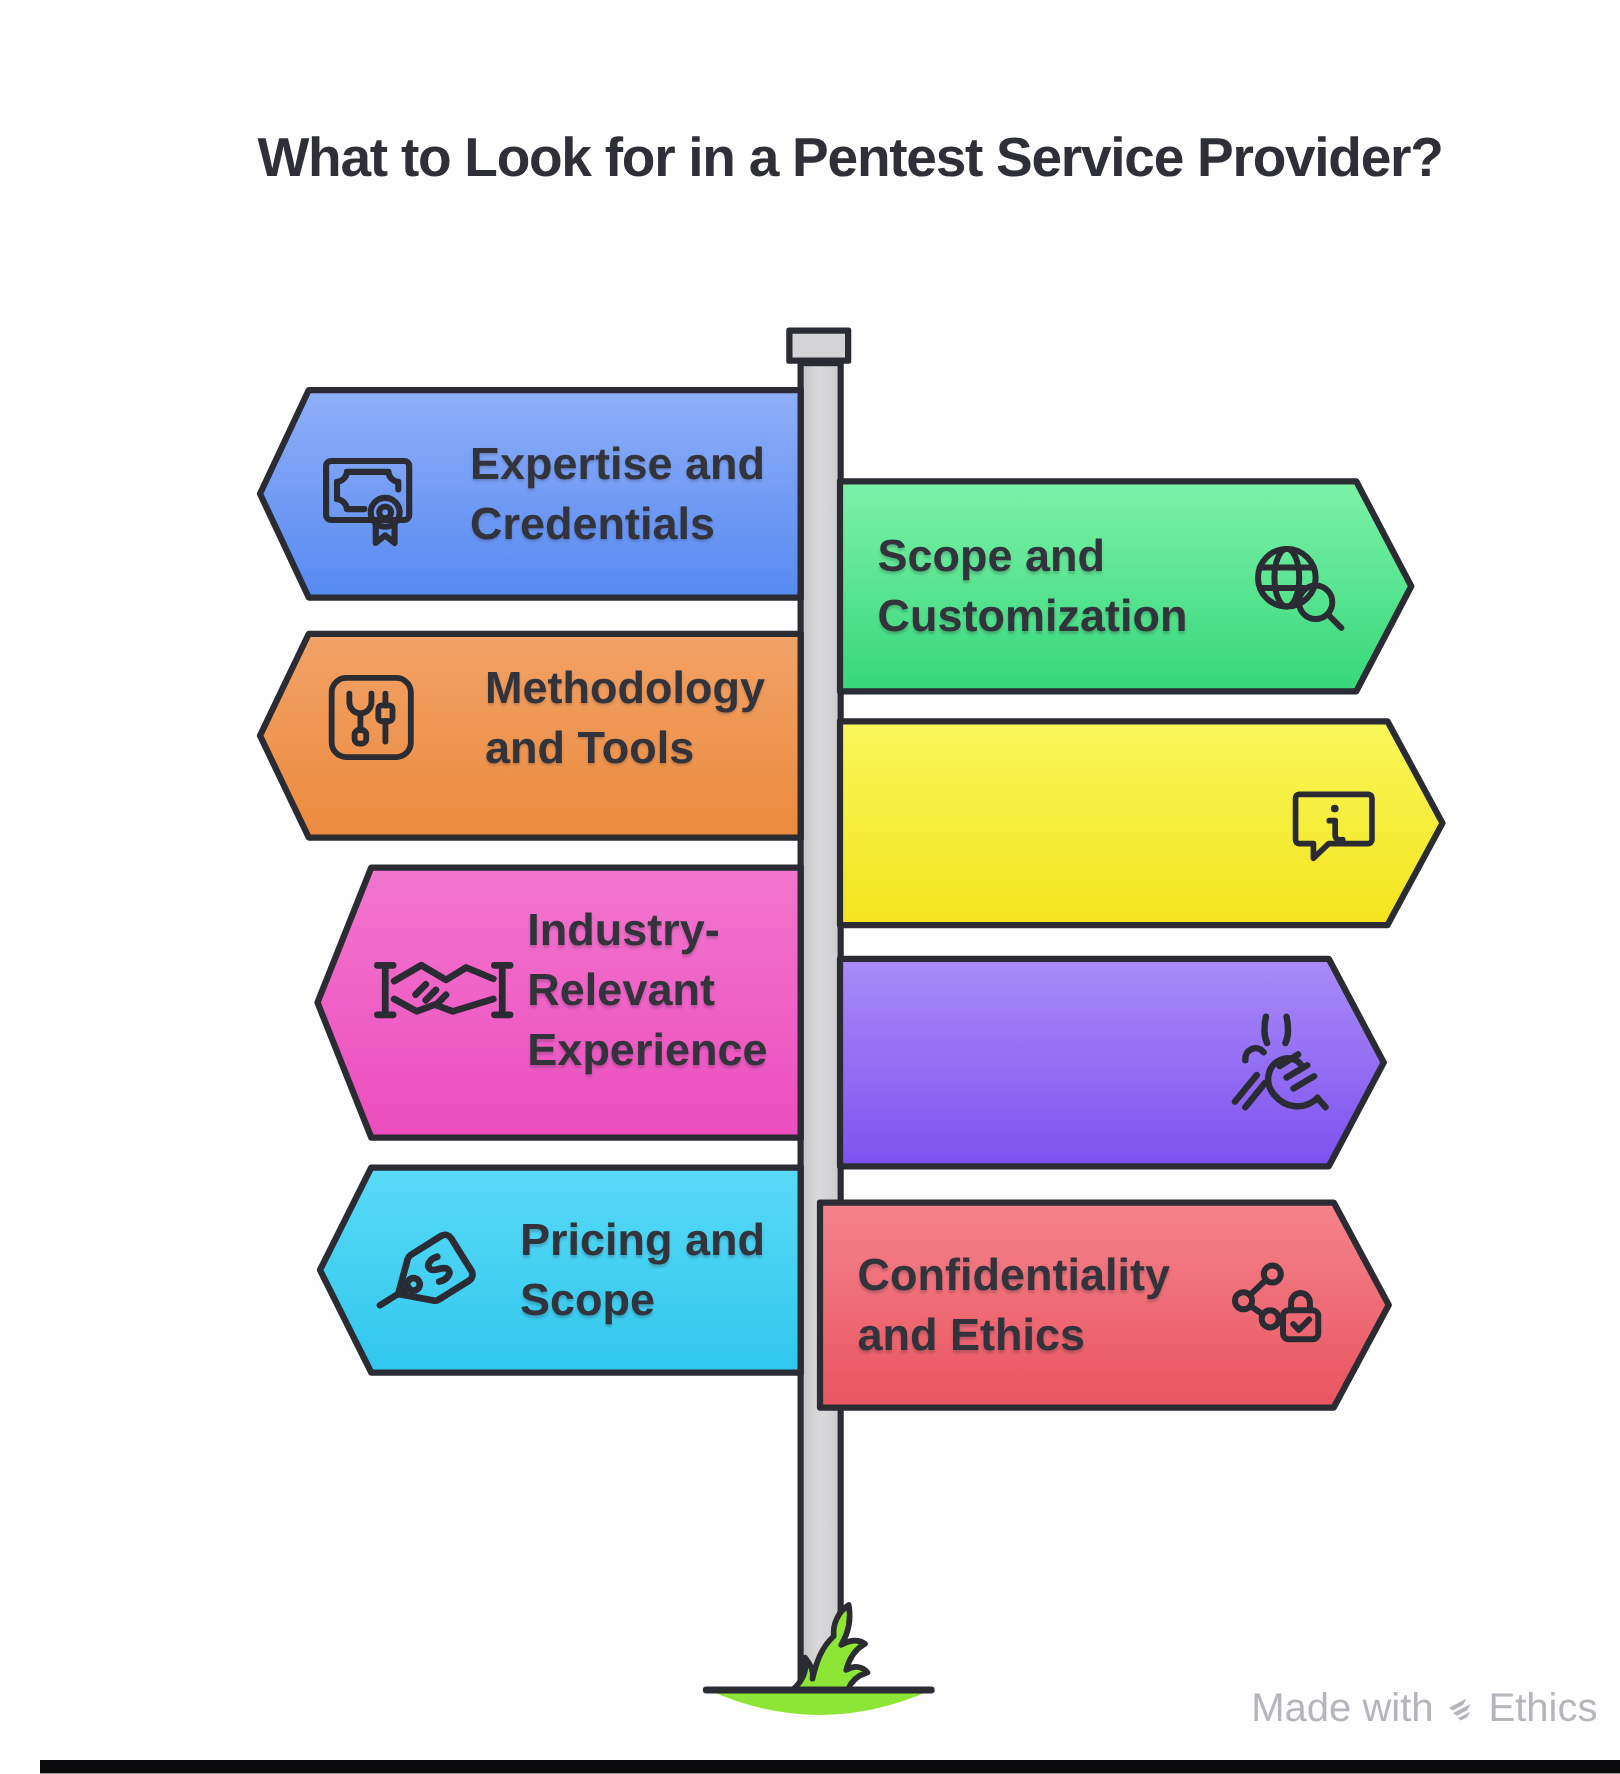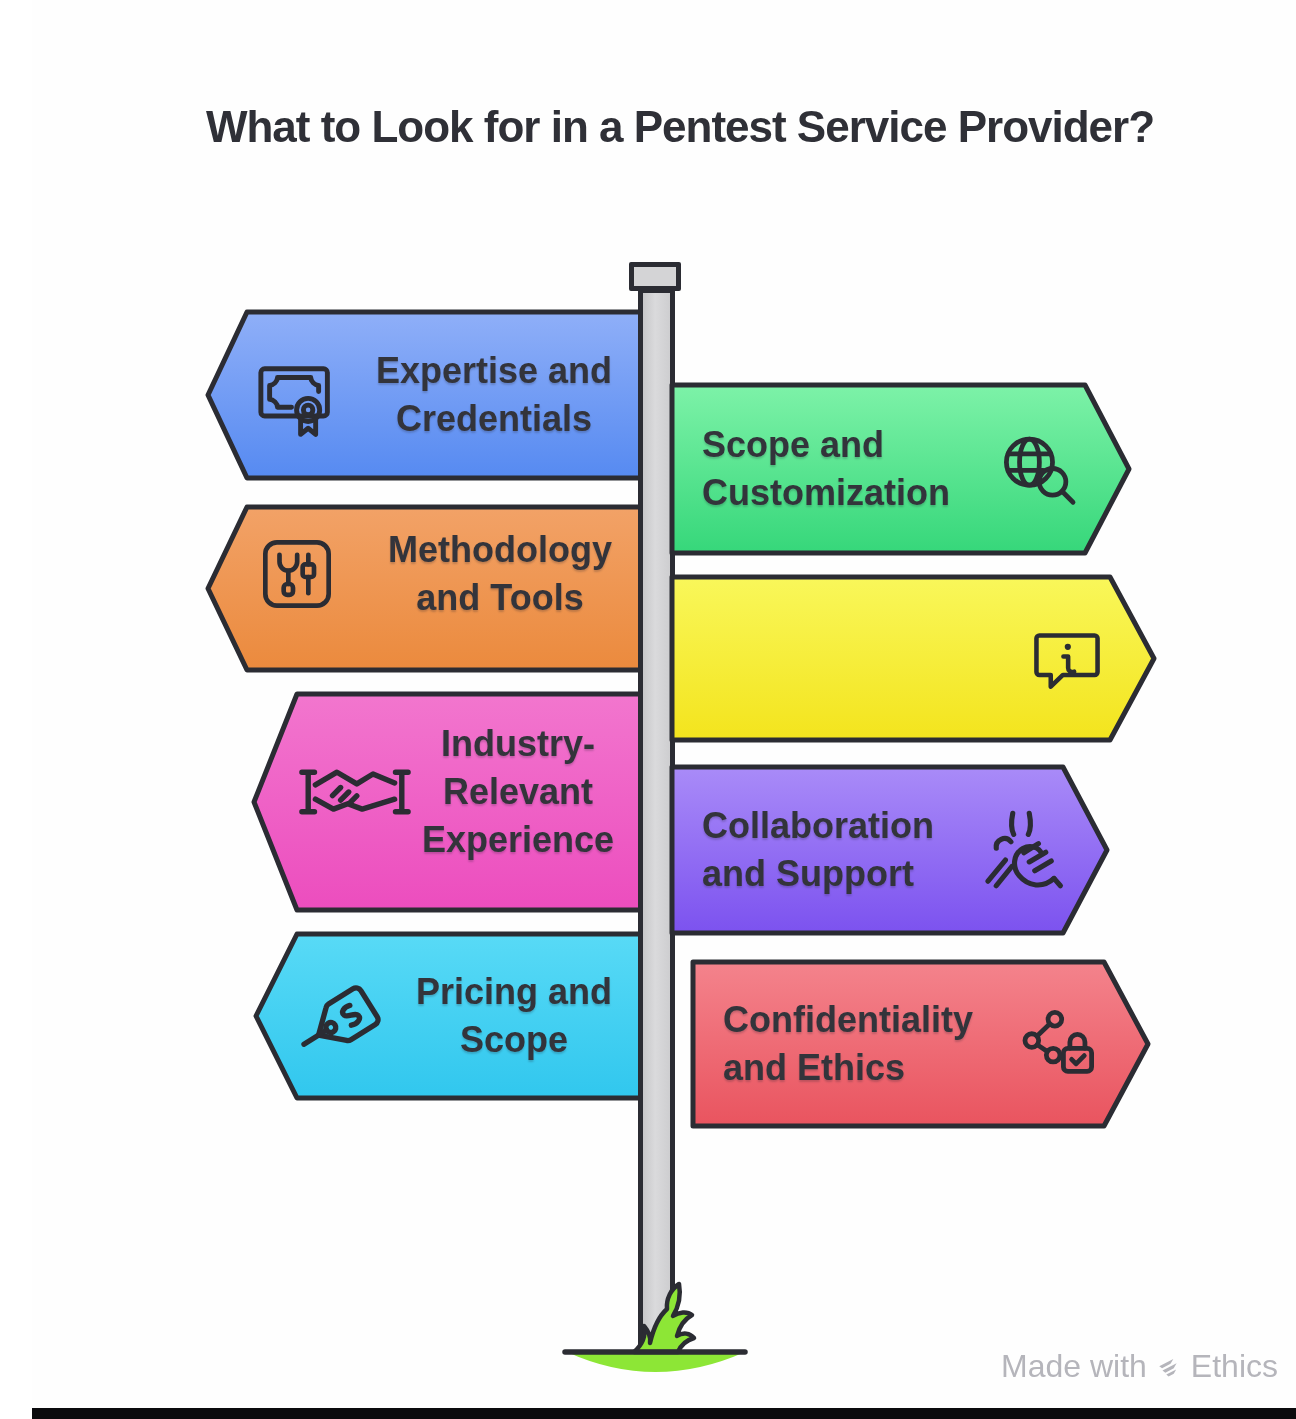--- a/index.html
+++ b/index.html
@@ -14,21 +14,21 @@
         background:linear-gradient(90deg,#c7c7c9,#dadadc 45%,#cecED0);border:5px solid #2B2C33;z-index:2;}
   
   .sign{position:absolute;}
   .sign.left{z-index:1;}
   .sign.right{z-index:3;}
   .sign .shape{position:absolute;inset:0;overflow:visible;}
   .sign .content{position:absolute;inset:0;display:flex;align-items:center;}
   .sign .label{display:block;font-weight:bold;font-size:36px;line-height:1.34;color:#33343B;
                white-space:pre-line;text-shadow:0 2px 2px rgba(30,30,45,.22);}
   .sign.left .content{padding:0 32px 0 48px;}
-  .sign.left .label{margin-left:auto;text-align:center;}
+  .sign.left .label{margin-left:auto;text-align:left;}
   .sign.right .content{padding:0 0 0 33px;gap:40px;}
   .sign.right .icon{margin-left:auto;}
   .icon{flex:0 0 auto;display:flex;align-items:center;justify-content:center;}
   .icon svg{stroke:#2B2C33;fill:none;stroke-linecap:round;stroke-linejoin:round;}
   
   .grass{position:absolute;left:518px;top:1278px;z-index:4;}
   
   .watermark{position:absolute;top:1348px;right:50px;display:flex;align-items:center;gap:9px;
              font-size:32px;color:#B5B5BB;z-index:5;}
   .footer-bar{position:absolute;left:0;bottom:0;width:100%;height:11px;background:#0B0B0D;z-index:6;}
@@ -171,22 +171,20 @@
     <svg class="shape" width="441" height="172" viewBox="0 0 441 172">
       <defs>
           <linearGradient id="g5" x1="0" y1="0" x2="0" y2="1">
         <stop offset="0" stop-color="#A98BF8"></stop>
         <stop offset="1" stop-color="#7C52EF"></stop>
       </linearGradient>
         </defs>
       <polygon points="3,3 394,3 438,86 394,169 3,169" fill="url(#g5)" stroke="#2B2C33" stroke-width="5" stroke-linejoin="round"></polygon>
     </svg>
     <div class="content" style="padding-right:42px">
-      <span class="label">Collaboration
-and Support</span>
       <span class="icon">
         <svg width="94" height="88" viewBox="0 0 48 48" stroke-width="2.8">
           <path d="M19.5,4 C18.5,9 18.5,12.5 20,15.5"></path>
           <path d="M28.5,4 C29.5,9 29.5,12.5 28,15.5"></path>
           <path d="M10.5,23 C10,18.5 15.5,15.8 18.5,19.5"></path>
           <path d="M6,41 L15.5,29.5 M10.5,43.5 L19,33"></path>
           <path d="M42,39.5 C36,45 28,44 23,38 C19,33.2 19.8,26.2 25,23.2 C29,21 33.8,22.4 35.4,26.2"></path>
           <path d="M25.5,25.5 l8,-5 M28.5,30.5 l9,-5.3 M31.5,35.3 l9,-5.3"></path>
           <path d="M42,39.5 L45.5,43.5"></path>
         </svg>
@@ -213,21 +211,21 @@
             <path d="M31,21.5 c-3.2,-1 -6,0.6 -5.2,2.8 c0.8,2.2 5.6,1.6 6.2,4 c0.5,2.2 -2.6,3.6 -5.8,2.4"></path>
             <path d="M14,26 H0"></path>
           </g>
         </svg>
       </span>
       <span class="label">Pricing and
 Scope</span>
     </div>
   </div>
 
-  <div class="sign right" style="left:658px;top:959px;width:461px;height:170px">
+  <div class="sign right" style="left:621px;top:959px;width:461px;height:170px">
     <svg class="shape" width="461" height="170" viewBox="0 0 461 170">
       <defs>
           <linearGradient id="g7" x1="0" y1="0" x2="0" y2="1">
         <stop offset="0" stop-color="#F4838C"></stop>
         <stop offset="1" stop-color="#E9545F"></stop>
       </linearGradient>
         </defs>
       <polygon points="3,3 414,3 458,85 414,167 3,167" fill="url(#g7)" stroke="#2B2C33" stroke-width="5" stroke-linejoin="round"></polygon>
     </svg>
     <div class="content" style="padding-right:48px">

